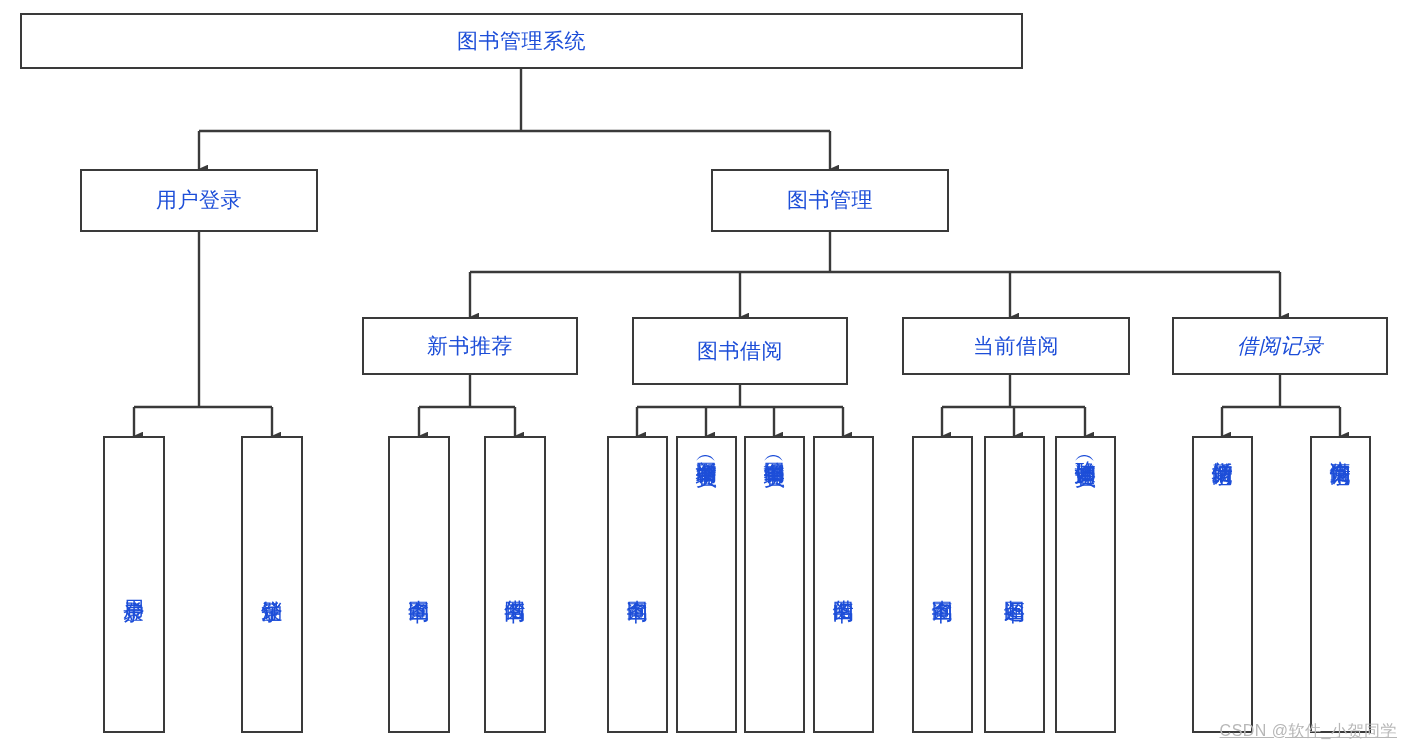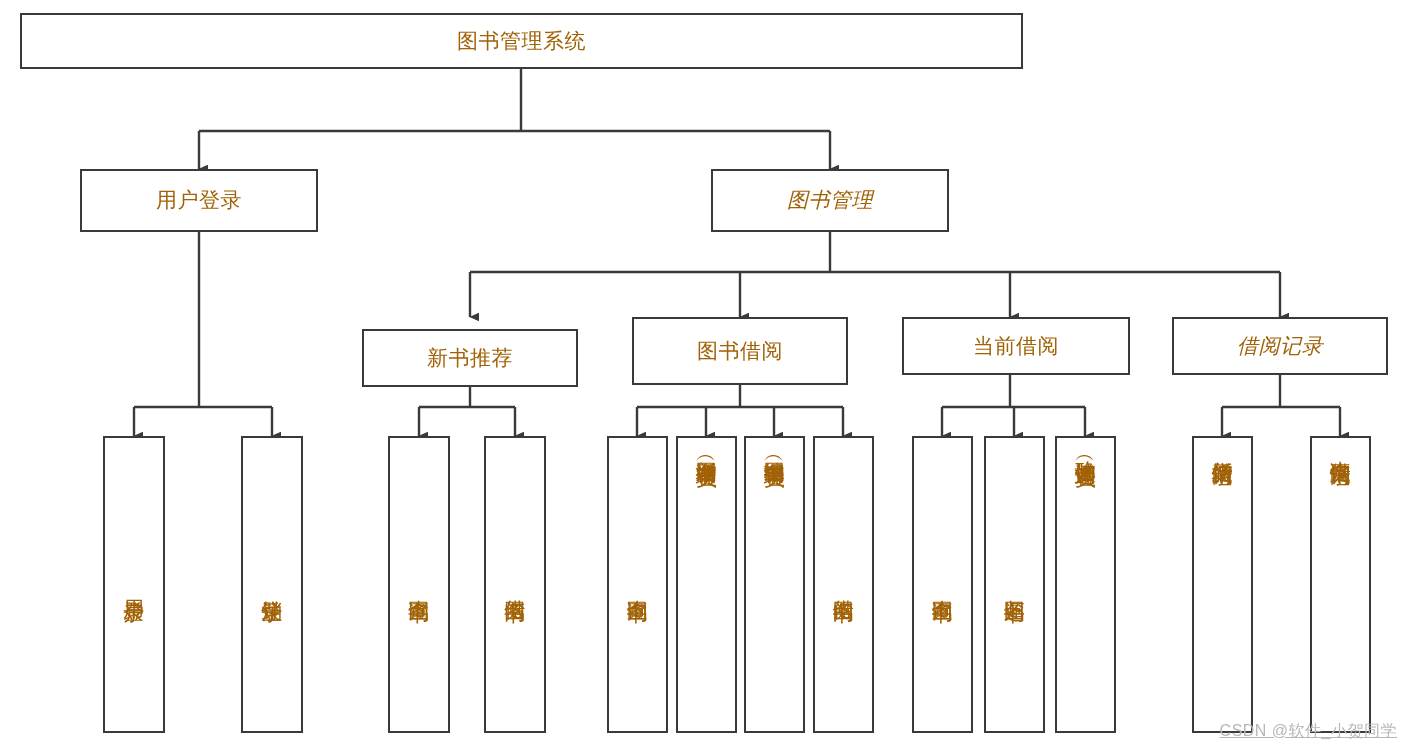--- a/index.html
+++ b/index.html
@@ -30,21 +30,21 @@
     position: absolute;
     box-sizing: border-box;
     background: #ffffff;
     border: 2px solid #3a3a3a;
     display: flex;
     align-items: center;
     justify-content: center;
     text-align: center;
   }
   .node .label {
-    color: #a16207;
+    color: #1d4ed8;
     font-size: 21px;
     line-height: 1.18;
     letter-spacing: 0.5px;
     white-space: nowrap;
     text-align: right;
   }
   .node.leaf {
     align-items: flex-start;
     justify-content: center;
     padding-top: 6px;
@@ -122,24 +122,24 @@
       </g>
   </svg>
 
   <div id="nodes-layer">
       <div class="node" style="left: 20px; top: 13px; width: 1003px; height: 56px;">
         <span class="label">图书管理系统</span>
       </div>
       <div class="node" style="left: 80px; top: 169px; width: 238px; height: 63px;">
         <span class="label">用户登录</span>
       </div>
-      <div class="node" style="left: 711px; top: 169px; width: 238px; height: 63px; font-style: italic;">
+      <div class="node" style="left: 711px; top: 169px; width: 238px; height: 63px;">
         <span class="label">图书管理</span>
       </div>
-      <div class="node" style="left: 362px; top: 317px; width: 216px; height: 58px; margin-top: 12px;">
+      <div class="node" style="left: 362px; top: 317px; width: 216px; height: 58px;">
         <span class="label">新书推荐</span>
       </div>
       <div class="node" style="left: 632px; top: 317px; width: 216px; height: 68px;">
         <span class="label">图书借阅</span>
       </div>
       <div class="node" style="left: 902px; top: 317px; width: 228px; height: 58px;">
         <span class="label">当前借阅</span>
       </div>
       <div class="node" style="left: 1172px; top: 317px; width: 216px; height: 58px; font-style: italic;">
         <span class="label">借阅记录</span>

